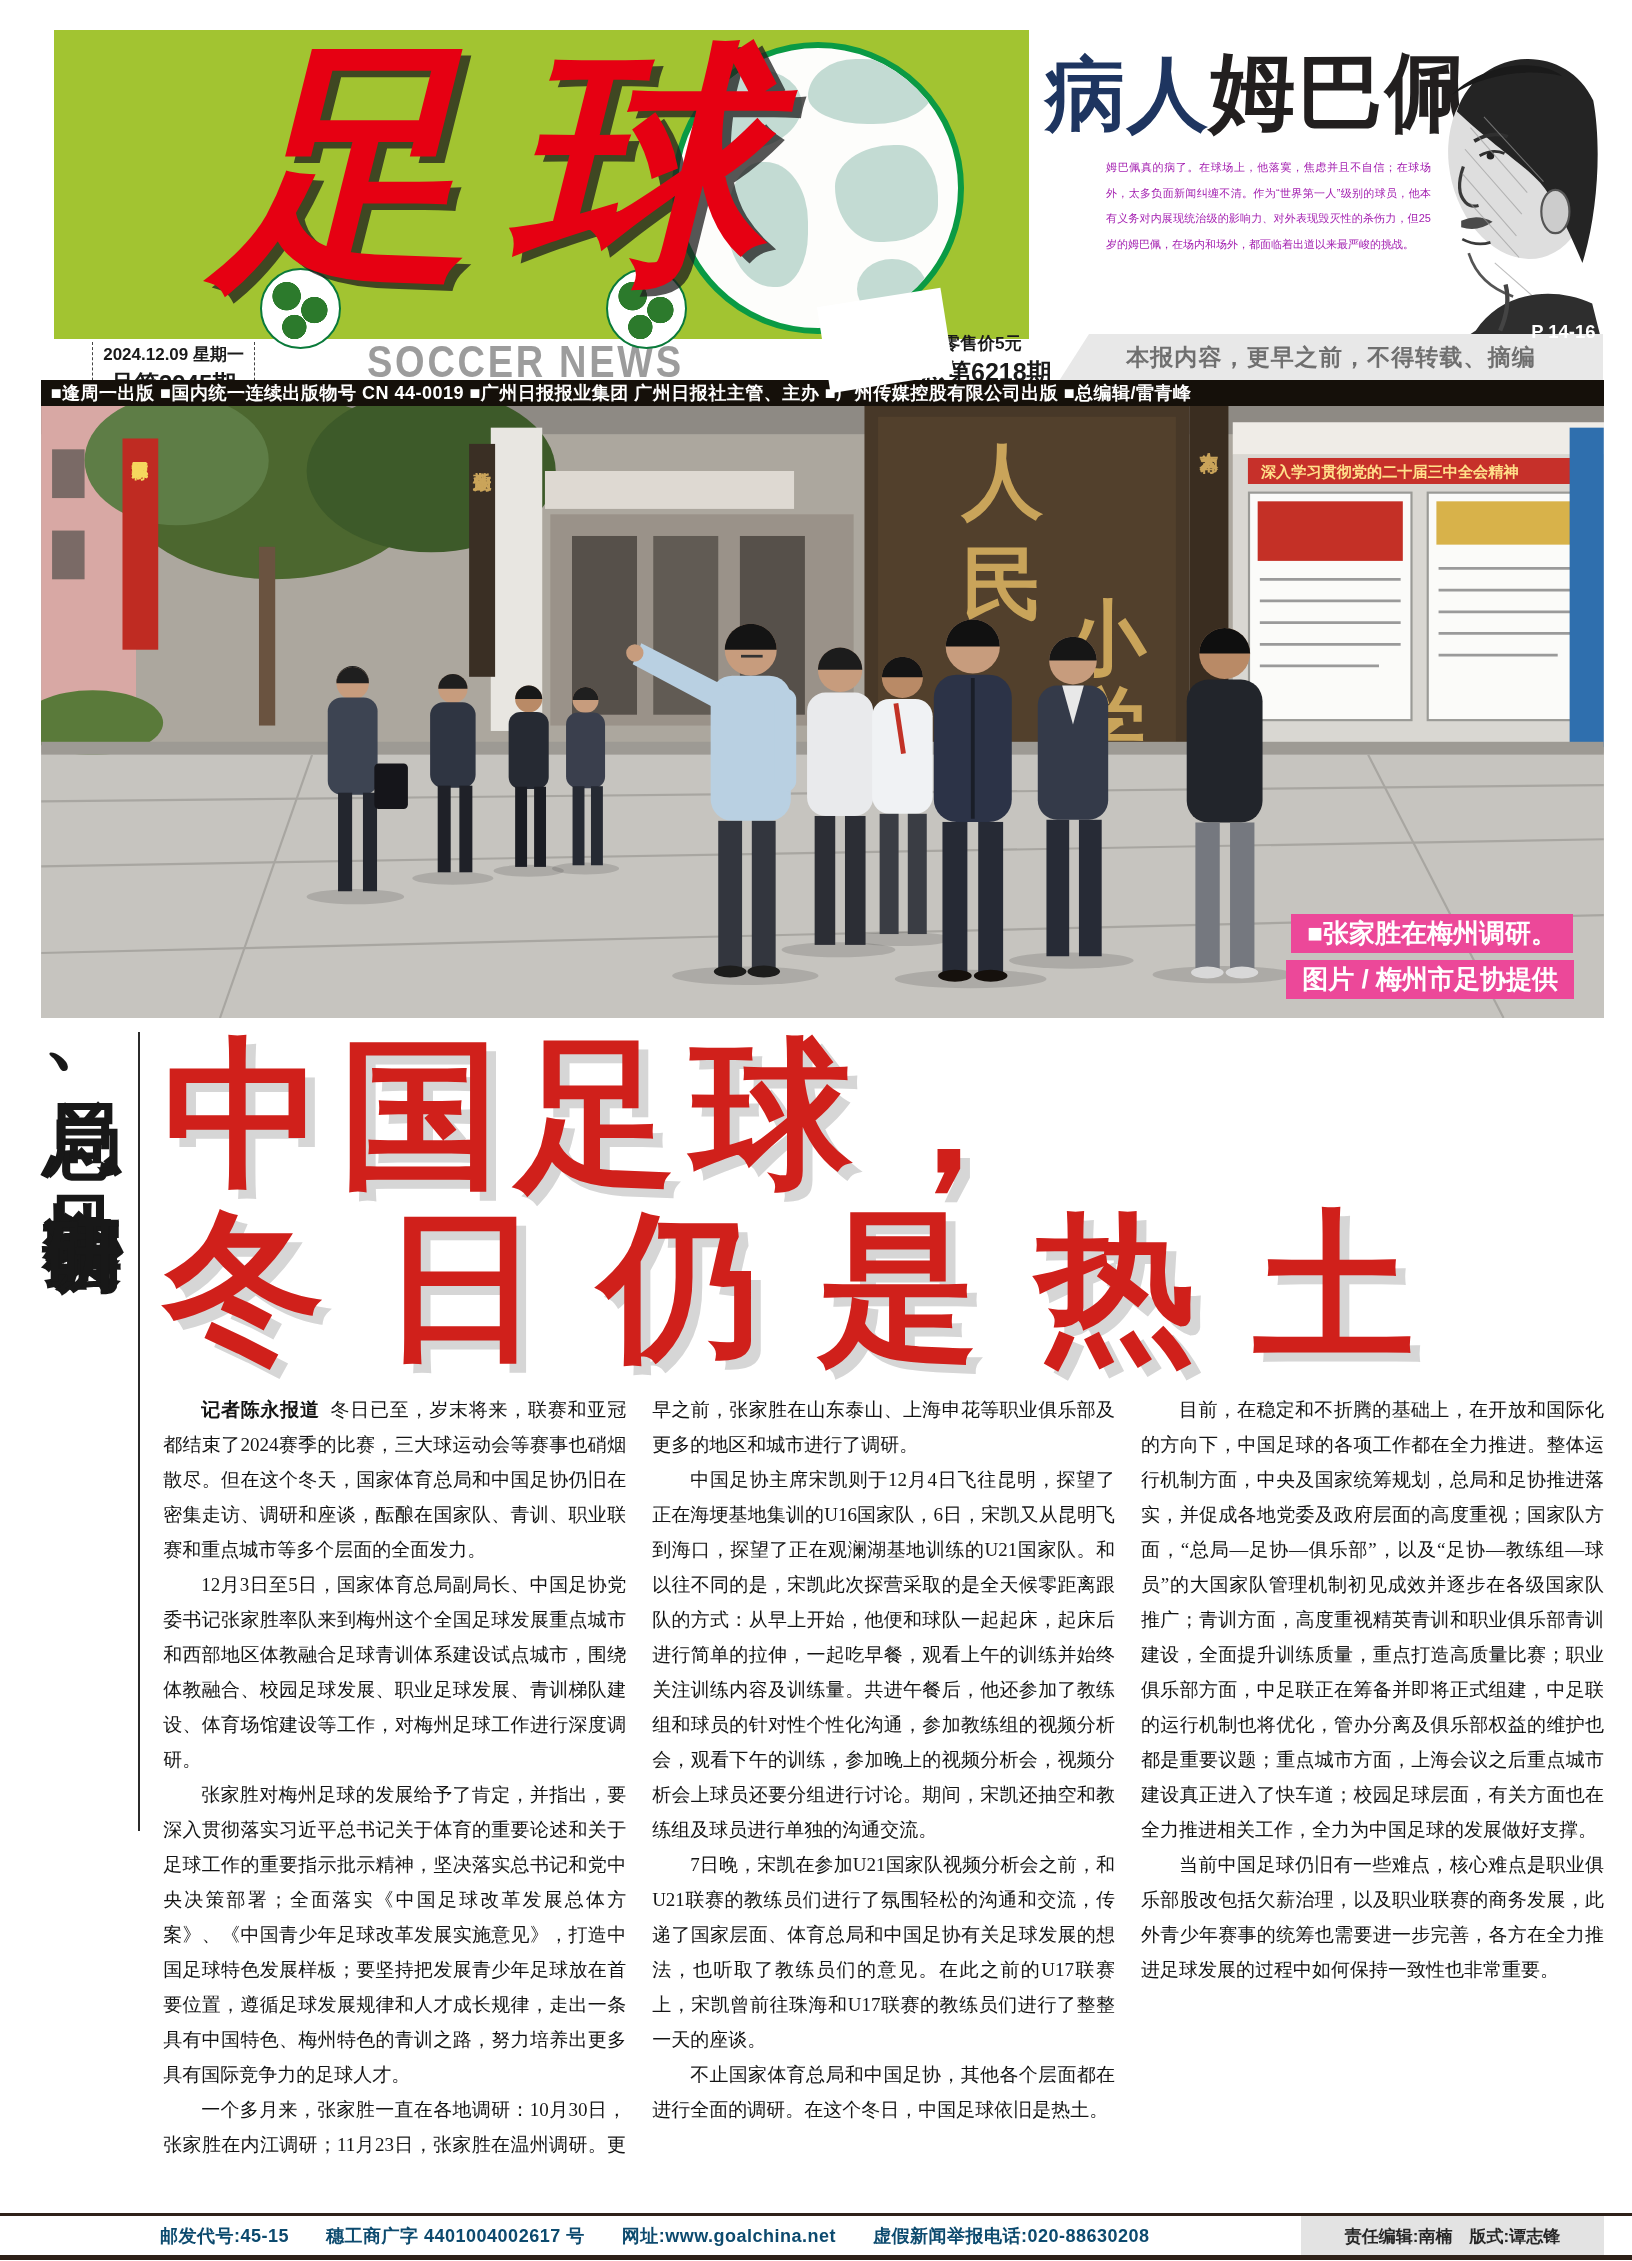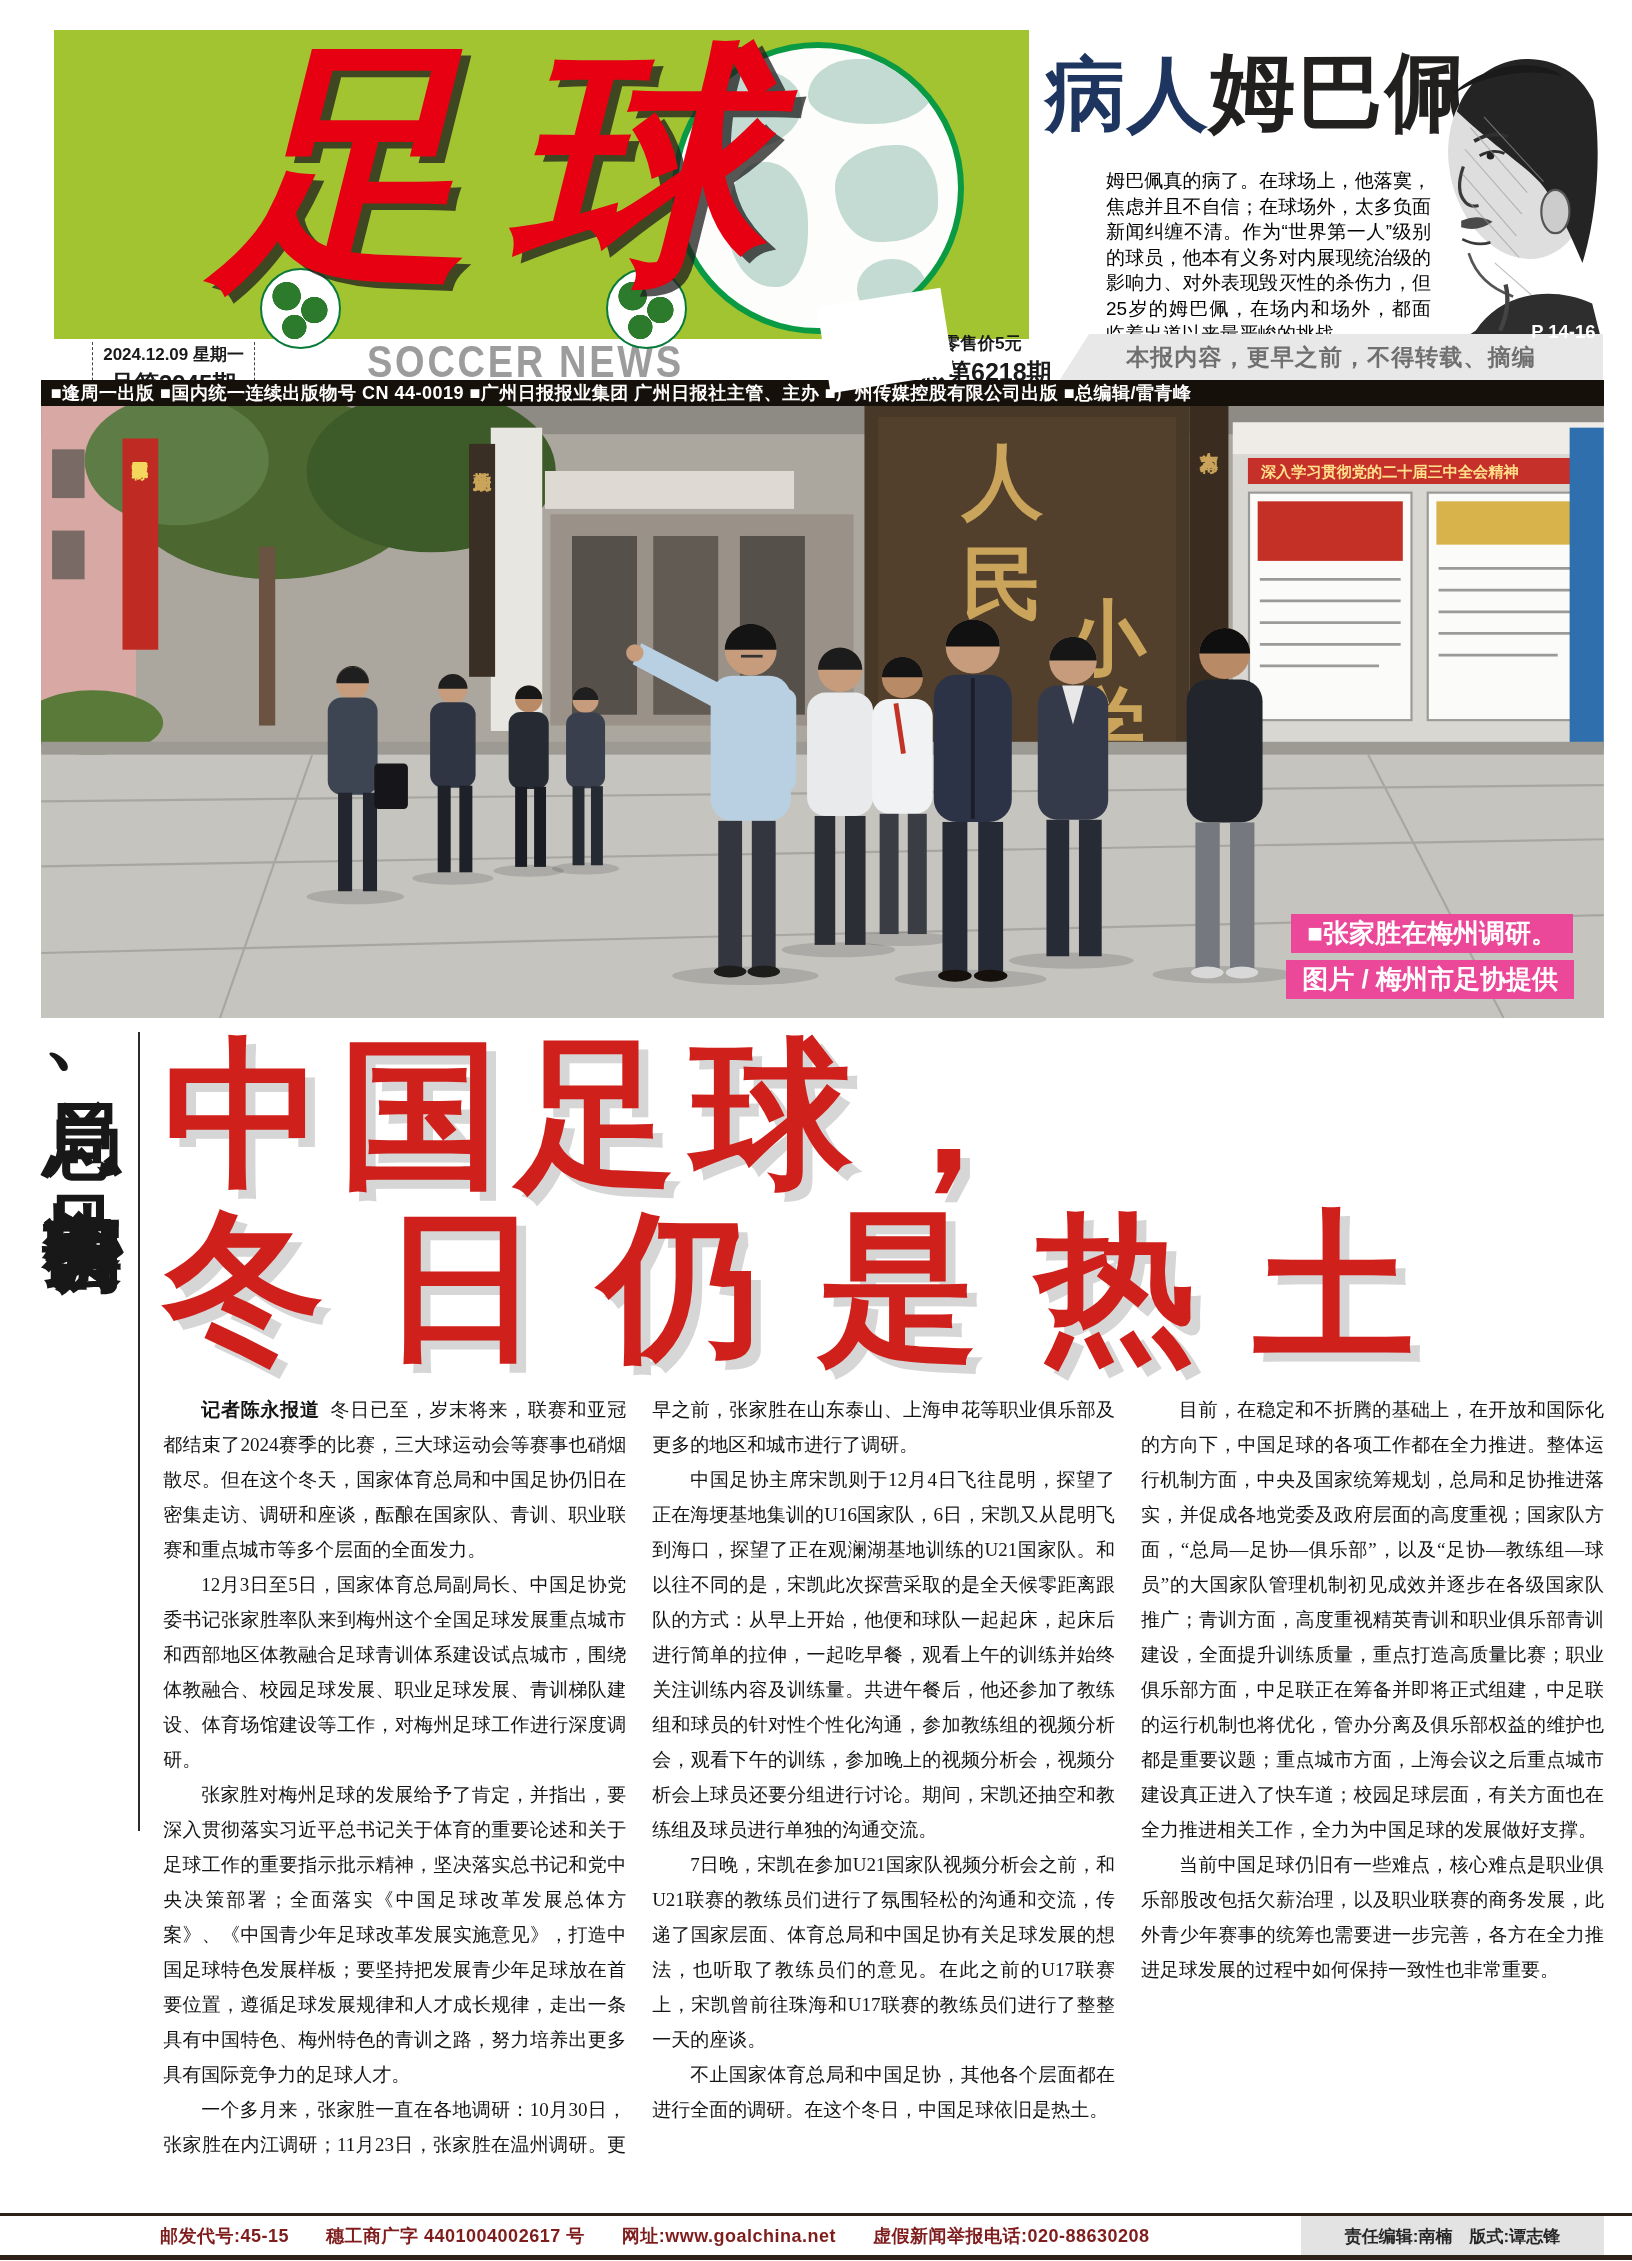--- a/index.html
+++ b/index.html
@@ -31,21 +31,21 @@
   .engname{left:336px;top:337px;width:379px;text-align:center;font-size:38px;font-weight:900;letter-spacing:2.7px;color:#9c9c9c;transform:scaleY(1.18);transform-origin:top;}
   .priceblock{left:921px;top:331px;width:152px;}
   .price1{font-size:17.3px;font-weight:700;}
   .price2{font-size:25px;font-weight:900;margin-top:1.1px;}
 
   
   .mbappe{left:1045px;top:30px;width:558px;height:325px;}
   .mb-title{position:absolute;left:0;top:5.4px;white-space:nowrap;}
   .mb-kicker{font-size:81px;font-weight:900;color:#1e3560;letter-spacing:1.1px;}
   .mb-name{font-size:86px;font-weight:900;color:#221f1f;letter-spacing:2.2px;}
-  .mb-body{position:absolute;left:61px;top:138px;width:325px;font-size:19px;line-height:25.5px;text-align:justify;color:#000000;font-family:"Liberation Sans",sans-serif;}
+  .mb-body{position:absolute;left:61px;top:125px;width:325px;font-size:11px;line-height:25.5px;text-align:justify;color:#a21caf;font-family:"Liberation Sans",sans-serif;}
   .mb-art{position:absolute;left:374px;top:0;width:184px;height:317px;}
   .mb-pref{position:absolute;right:7.6px;bottom:4.3px;color:#ffffff;font-size:18.4px;font-weight:900;z-index:5;}
 
   
   .notice{left:1059px;top:334px;width:544px;height:47px;background:#e8e8e8;clip-path:polygon(30px 0,100% 0,100% 100%,0 100%);
           display:flex;align-items:center;justify-content:center;font-size:23px;font-weight:900;color:#6f6f6f;letter-spacing:1.1px;}
   .pubbar{left:41px;top:380px;width:1563px;height:26px;background:#15100a;color:#ffffff;font-size:18px;font-weight:700;
           display:flex;align-items:center;padding-left:9.7px;box-sizing:border-box;letter-spacing:0.5px;}
 
   
@@ -64,21 +64,21 @@
   .hl2{font-size:161px;letter-spacing:57px;margin-top:7.6px;}
   .article-body{margin-top:24px;height:785px;column-count:3;column-gap:26px;column-fill:auto;
                 font-family:"Liberation Serif",serif;font-size:19px;line-height:35px;text-align:justify;color:#141414;overflow:hidden;}
   .article-body p{margin:0;text-indent:2em;}
   .article-body b{margin-right:10.8px;font-family:"Liberation Sans",sans-serif;}
 
   
   .frule1{left:0;top:2213px;width:1633px;height:2.7px;background:#2e2119;}
   .frule2{left:0;top:2255px;width:1633px;height:4.9px;background:#2e2119;}
   .footrow{left:41px;top:2216px;width:1563px;height:40px;background:#ffffff;display:flex;align-items:center;}
-  .foot-left{font-size:18px;font-weight:700;color:#7f1d1d;padding-left:119px;letter-spacing:0.5px;}
+  .foot-left{font-size:18px;font-weight:700;color:#0c4a6e;padding-left:119px;letter-spacing:0.5px;}
   .foot-right{position:absolute;right:0;top:0;height:100%;width:303px;background:#e3e3e3;display:flex;align-items:center;justify-content:center;
               font-size:17px;font-weight:700;color:#262626;}
 </style>
 </head>
 <body>
 
 <div class="abs mast">
   <div class="globe">
     <div class="land l1"></div>
     <div class="land l2"></div>

